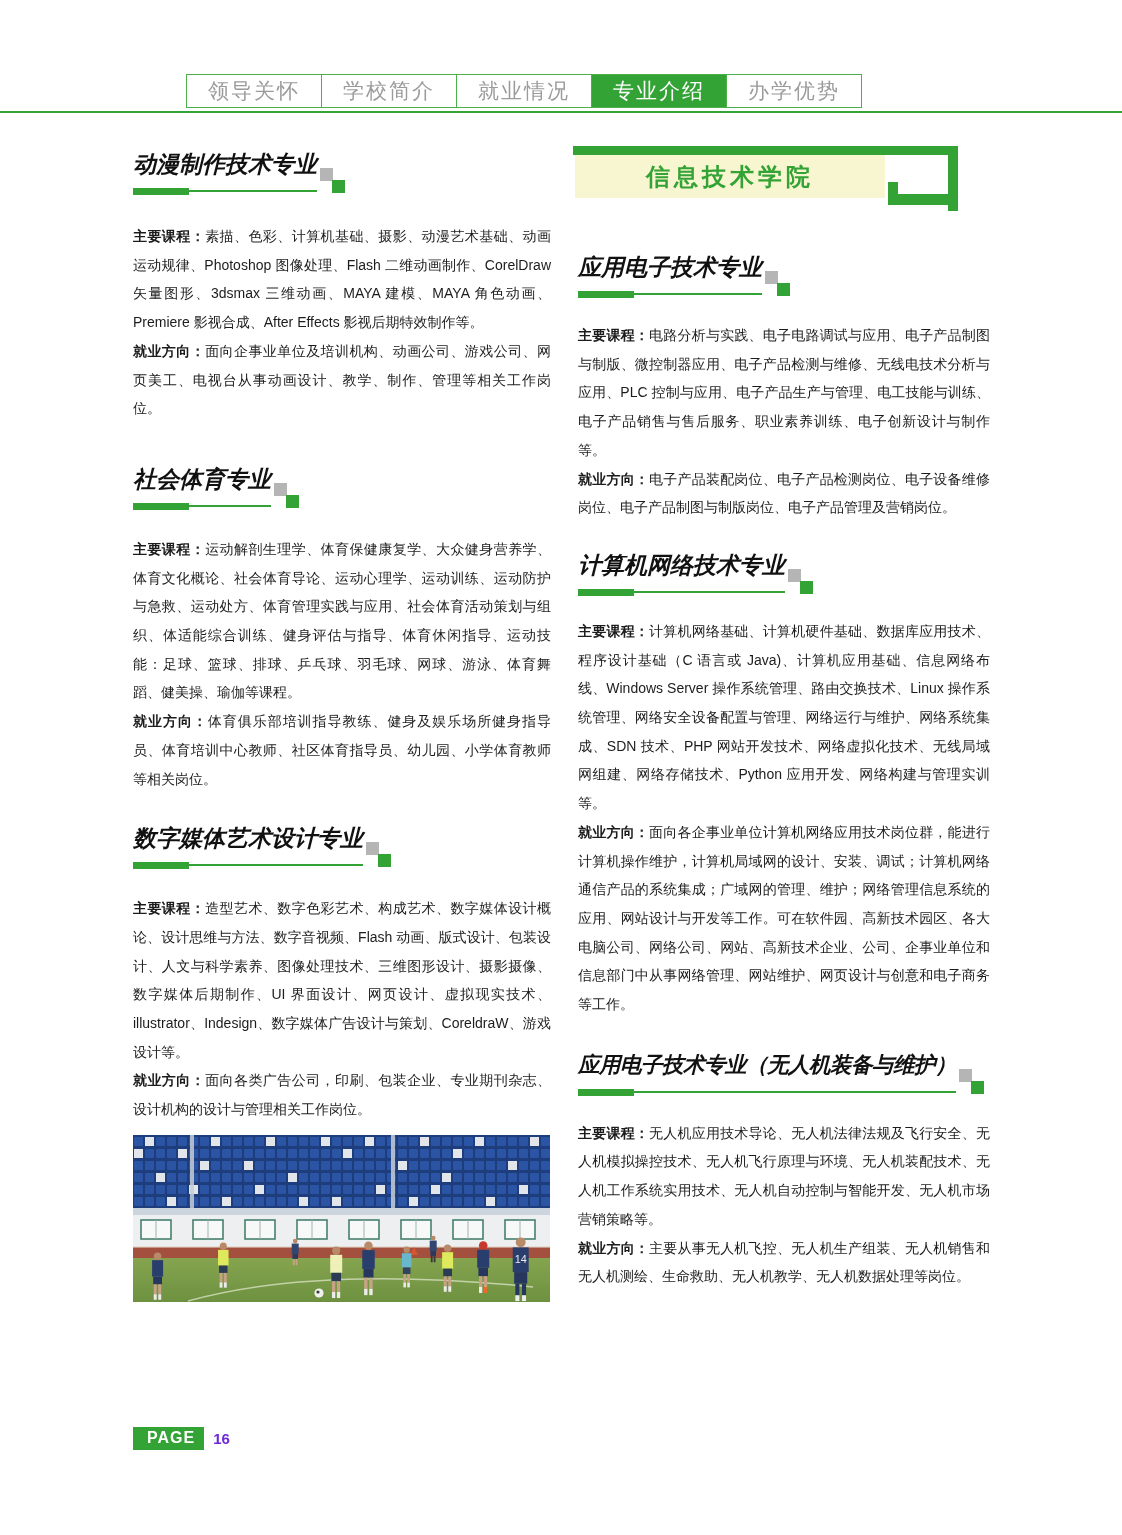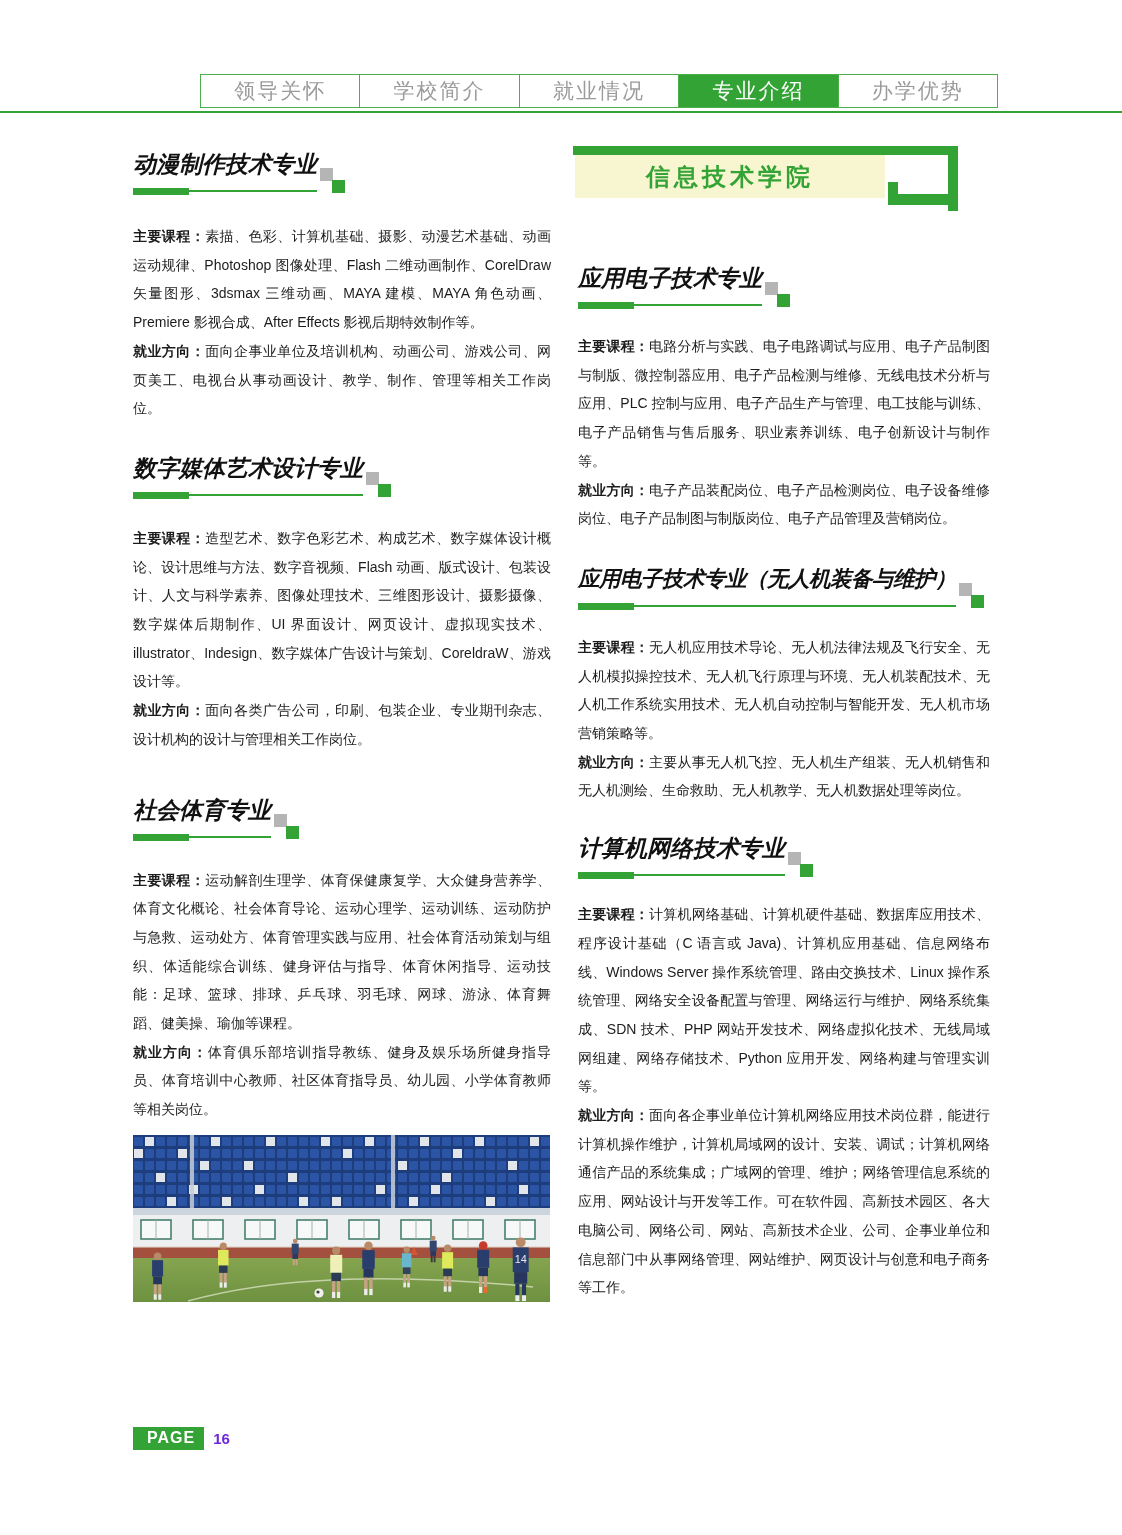--- a/index.html
+++ b/index.html
@@ -8,21 +8,21 @@
     --gray-sq:#b5b5b5;
     --banner-bg:#f8f6d0;
     --ink:#1c1c1c;
   }
   *{box-sizing:border-box;}
   html,body{margin:0;padding:0;background:#ffffff;}
   body{font-family:"Liberation Sans","DejaVu Sans",sans-serif;color:var(--ink);}
   #page{position:relative;width:1122px;height:1535px;background:#fff;overflow:hidden;}
 
   
-  .nav{position:absolute;left:200px;top:74px;width:798px;height:34px;display:flex;border:1px solid var(--green-light);background:#fff;}
+  .nav{position:absolute;left:186px;top:74px;width:676px;height:34px;display:flex;border:1px solid var(--green-light);background:#fff;}
   .nav .tab{flex:1;display:flex;align-items:center;justify-content:center;font-size:21px;color:#9b9b9b;letter-spacing:2px;cursor:pointer;}
   .nav .tab + .tab{border-left:1px solid var(--green-light);}
   .nav .tab.active{background:var(--green);color:#fff;font-weight:normal;}
   .top-rule{position:absolute;left:0;top:111px;width:1122px;height:2px;background:var(--green);}
 
   
   .col{position:absolute;top:140px;}
   .col-left{left:133px;width:418px;}
   .col-right{left:578px;width:412px;}
 
@@ -84,48 +84,48 @@
         </div>
         <span class="deco">
             <i class="sq g1"></i>
             <i class="sq g2"></i>
           </span>
       </div>
       <p class="body" style="margin-top:27px;"><span class="lbl">主要课程：</span><span>素描、色彩、计算机基础、摄影、动漫艺术基础、动画运动规律、Photoshop 图像处理、Flash 二维动画制作、CorelDraw 矢量图形、3dsmax 三维动画、MAYA 建模、MAYA 角色动画、Premiere 影视合成、After Effects 影视后期特效制作等。</span></p>
       <p class="body"><span class="lbl">就业方向：</span><span>面向企事业单位及培训机构、动画公司、游戏公司、网页美工、电视台从事动画设计、教学、制作、管理等相关工作岗位。</span></p>
     </section>
 
+    <section style="margin-top:42px;">
+      <div class="head-row">
+        <div class="head-inner">
+          <h2>社会体育专业</h2>
+          <div class="sec-line"></div>
+        </div>
+        <span class="deco">
+            <i class="sq g1"></i>
+            <i class="sq g2"></i>
+          </span>
+      </div>
+      <p class="body" style="margin-top:25px;"><span class="lbl">主要课程：</span><span>运动解剖生理学、体育保健康复学、大众健身营养学、体育文化概论、社会体育导论、运动心理学、运动训练、运动防护与急救、运动处方、体育管理实践与应用、社会体育活动策划与组织、体适能综合训练、健身评估与指导、体育休闲指导、运动技能：足球、篮球、排球、乒乓球、羽毛球、网球、游泳、体育舞蹈、健美操、瑜伽等课程。</span></p>
+      <p class="body"><span class="lbl">就业方向：</span><span>体育俱乐部培训指导教练、健身及娱乐场所健身指导员、体育培训中心教师、社区体育指导员、幼儿园、小学体育教师等相关岗位。</span></p>
+    </section>
+
     <section style="margin-top:31px;">
       <div class="head-row">
         <div class="head-inner">
           <h2>数字媒体艺术设计专业</h2>
           <div class="sec-line"></div>
         </div>
         <span class="deco">
             <i class="sq g1"></i>
             <i class="sq g2"></i>
           </span>
       </div>
       <p class="body" style="margin-top:25px;"><span class="lbl">主要课程：</span><span>造型艺术、数字色彩艺术、构成艺术、数字媒体设计概论、设计思维与方法、数字音视频、Flash 动画、版式设计、包装设计、人文与科学素养、图像处理技术、三维图形设计、摄影摄像、数字媒体后期制作、UI 界面设计、网页设计、虚拟现实技术、illustrator、Indesign、数字媒体广告设计与策划、CoreldraW、游戏设计等。</span></p>
       <p class="body"><span class="lbl">就业方向：</span><span>面向各类广告公司，印刷、包装企业、专业期刊杂志、设计机构的设计与管理相关工作岗位。</span></p>
-    </section>
-
-    <section style="margin-top:42px;">
-      <div class="head-row">
-        <div class="head-inner">
-          <h2>社会体育专业</h2>
-          <div class="sec-line"></div>
-        </div>
-        <span class="deco">
-            <i class="sq g1"></i>
-            <i class="sq g2"></i>
-          </span>
-      </div>
-      <p class="body" style="margin-top:25px;"><span class="lbl">主要课程：</span><span>运动解剖生理学、体育保健康复学、大众健身营养学、体育文化概论、社会体育导论、运动心理学、运动训练、运动防护与急救、运动处方、体育管理实践与应用、社会体育活动策划与组织、体适能综合训练、健身评估与指导、体育休闲指导、运动技能：足球、篮球、排球、乒乓球、羽毛球、网球、游泳、体育舞蹈、健美操、瑜伽等课程。</span></p>
-      <p class="body"><span class="lbl">就业方向：</span><span>体育俱乐部培训指导教练、健身及娱乐场所健身指导员、体育培训中心教师、社区体育指导员、幼儿园、小学体育教师等相关岗位。</span></p>
     </section>
 
     <svg class="photo" viewBox="0 0 417 167" preserveAspectRatio="none" xmlns="http://www.w3.org/2000/svg">
       <defs>
         <pattern id="seats" width="11" height="12" patternUnits="userSpaceOnUse">
           <rect width="11" height="12" fill="#1d3d7d"></rect>
           <rect x="1" y="2" width="9" height="9" rx="1.2" fill="#2b55a4"></rect>
         </pattern>
         <linearGradient id="grassGrad" x1="0" y1="0" x2="0" y2="1">
           <stop offset="0" stop-color="#86a44f"></stop>
@@ -312,63 +312,63 @@
   <div class="col col-right">
 
     <div class="banner-wrap">
       <div class="banner-top"></div>
       <div class="banner-vbar"></div>
       <div class="banner-hook-v"></div>
       <div class="banner-hook-h"></div>
       <div class="banner-box">信息技术学院</div>
     </div>
 
-    <section style="margin-top:52px;">
+    <section style="margin-top:41px;">
       <div class="head-row">
         <div class="head-inner">
           <h2>应用电子技术专业</h2>
           <div class="sec-line"></div>
         </div>
         <span class="deco">
             <i class="sq g1"></i>
             <i class="sq g2"></i>
           </span>
       </div>
       <p class="body" style="margin-top:23px;"><span class="lbl">主要课程：</span><span>电路分析与实践、电子电路调试与应用、电子产品制图与制版、微控制器应用、电子产品检测与维修、无线电技术分析与应用、PLC 控制与应用、电子产品生产与管理、电工技能与训练、电子产品销售与售后服务、职业素养训练、电子创新设计与制作等。</span></p>
       <p class="body"><span class="lbl">就业方向：</span><span>电子产品装配岗位、电子产品检测岗位、电子设备维修岗位、电子产品制图与制版岗位、电子产品管理及营销岗位。</span></p>
     </section>
 
+    <section style="margin-top:29px;">
+      <div class="head-row">
+        <div class="head-inner">
+          <h2>计算机网络技术专业</h2>
+          <div class="sec-line"></div>
+        </div>
+        <span class="deco">
+            <i class="sq g1"></i>
+            <i class="sq g2"></i>
+          </span>
+      </div>
+      <p class="body" style="margin-top:21px;"><span class="lbl">主要课程：</span><span>计算机网络基础、计算机硬件基础、数据库应用技术、程序设计基础（C 语言或 Java)、计算机应用基础、信息网络布线、Windows Server 操作系统管理、路由交换技术、Linux 操作系统管理、网络安全设备配置与管理、网络运行与维护、网络系统集成、SDN 技术、PHP 网站开发技术、网络虚拟化技术、无线局域网组建、网络存储技术、Python 应用开发、网络构建与管理实训等。</span></p>
+      <p class="body"><span class="lbl">就业方向：</span><span>面向各企事业单位计算机网络应用技术岗位群，能进行计算机操作维护，计算机局域网的设计、安装、调试；计算机网络通信产品的系统集成；广域网的管理、维护；网络管理信息系统的应用、网站设计与开发等工作。可在软件园、高新技术园区、各大电脑公司、网络公司、网站、高新技术企业、公司、企事业单位和信息部门中从事网络管理、网站维护、网页设计与创意和电子商务等工作。</span></p>
+    </section>
+
     <section style="margin-top:32px;">
       <div class="head-row">
         <div class="head-inner">
           <h2 class="tight">应用电子技术专业（无人机装备与维护）</h2>
           <div class="sec-line"></div>
         </div>
         <span class="deco">
             <i class="sq g1"></i>
             <i class="sq g2"></i>
           </span>
       </div>
       <p class="body" style="margin-top:23px;"><span class="lbl">主要课程：</span><span>无人机应用技术导论、无人机法律法规及飞行安全、无人机模拟操控技术、无人机飞行原理与环境、无人机装配技术、无人机工作系统实用技术、无人机自动控制与智能开发、无人机市场营销策略等。</span></p>
       <p class="body"><span class="lbl">就业方向：</span><span>主要从事无人机飞控、无人机生产组装、无人机销售和无人机测绘、生命救助、无人机教学、无人机数据处理等岗位。</span></p>
-    </section>
-
-    <section style="margin-top:29px;">
-      <div class="head-row">
-        <div class="head-inner">
-          <h2>计算机网络技术专业</h2>
-          <div class="sec-line"></div>
-        </div>
-        <span class="deco">
-            <i class="sq g1"></i>
-            <i class="sq g2"></i>
-          </span>
-      </div>
-      <p class="body" style="margin-top:21px;"><span class="lbl">主要课程：</span><span>计算机网络基础、计算机硬件基础、数据库应用技术、程序设计基础（C 语言或 Java)、计算机应用基础、信息网络布线、Windows Server 操作系统管理、路由交换技术、Linux 操作系统管理、网络安全设备配置与管理、网络运行与维护、网络系统集成、SDN 技术、PHP 网站开发技术、网络虚拟化技术、无线局域网组建、网络存储技术、Python 应用开发、网络构建与管理实训等。</span></p>
-      <p class="body"><span class="lbl">就业方向：</span><span>面向各企事业单位计算机网络应用技术岗位群，能进行计算机操作维护，计算机局域网的设计、安装、调试；计算机网络通信产品的系统集成；广域网的管理、维护；网络管理信息系统的应用、网站设计与开发等工作。可在软件园、高新技术园区、各大电脑公司、网络公司、网站、高新技术企业、公司、企事业单位和信息部门中从事网络管理、网站维护、网页设计与创意和电子商务等工作。</span></p>
     </section>
   </div>
 
   <div class="footer">
     <span class="page-badge">PAGE</span>
     <span class="page-num">16</span>
   </div>
 
 </div>
 

